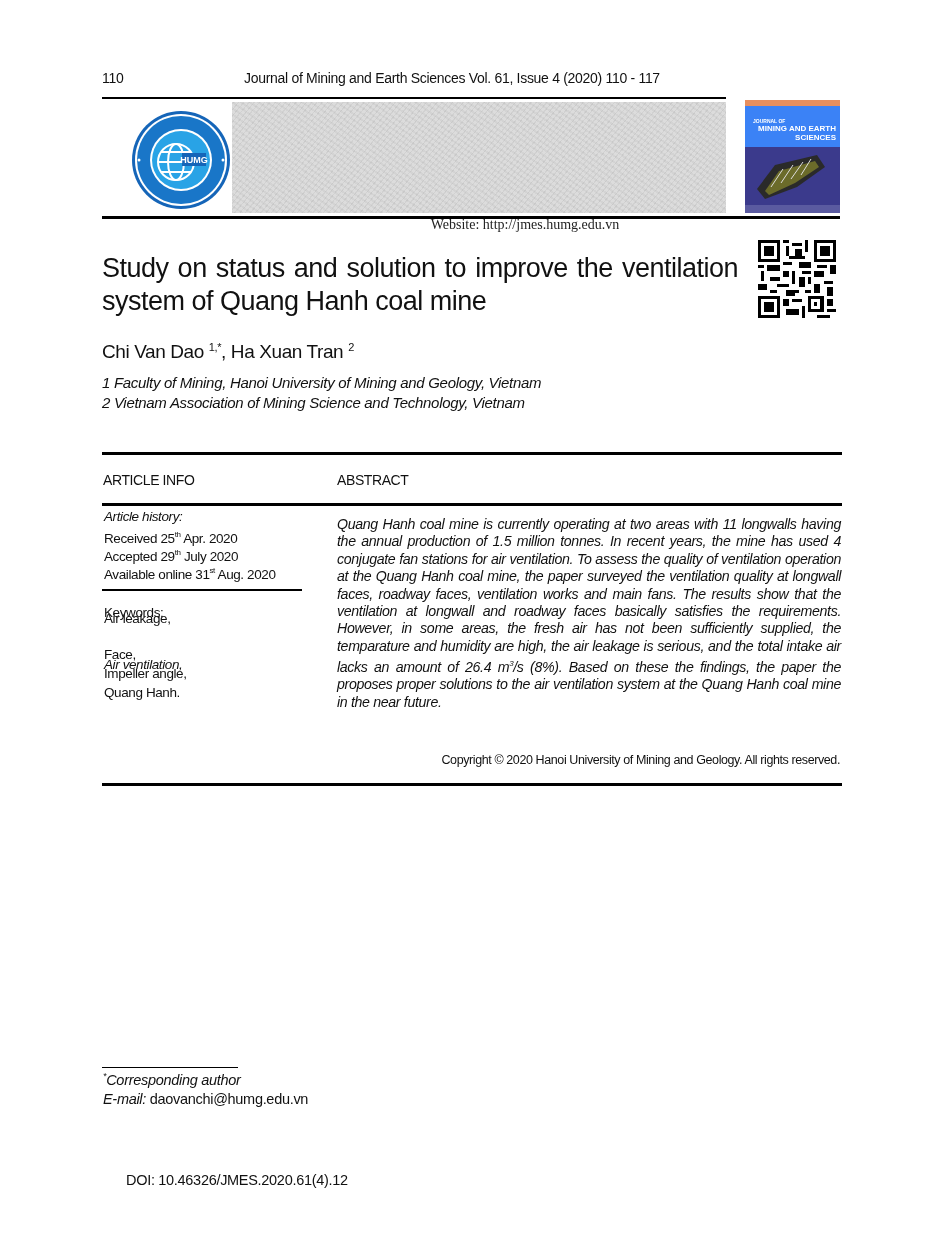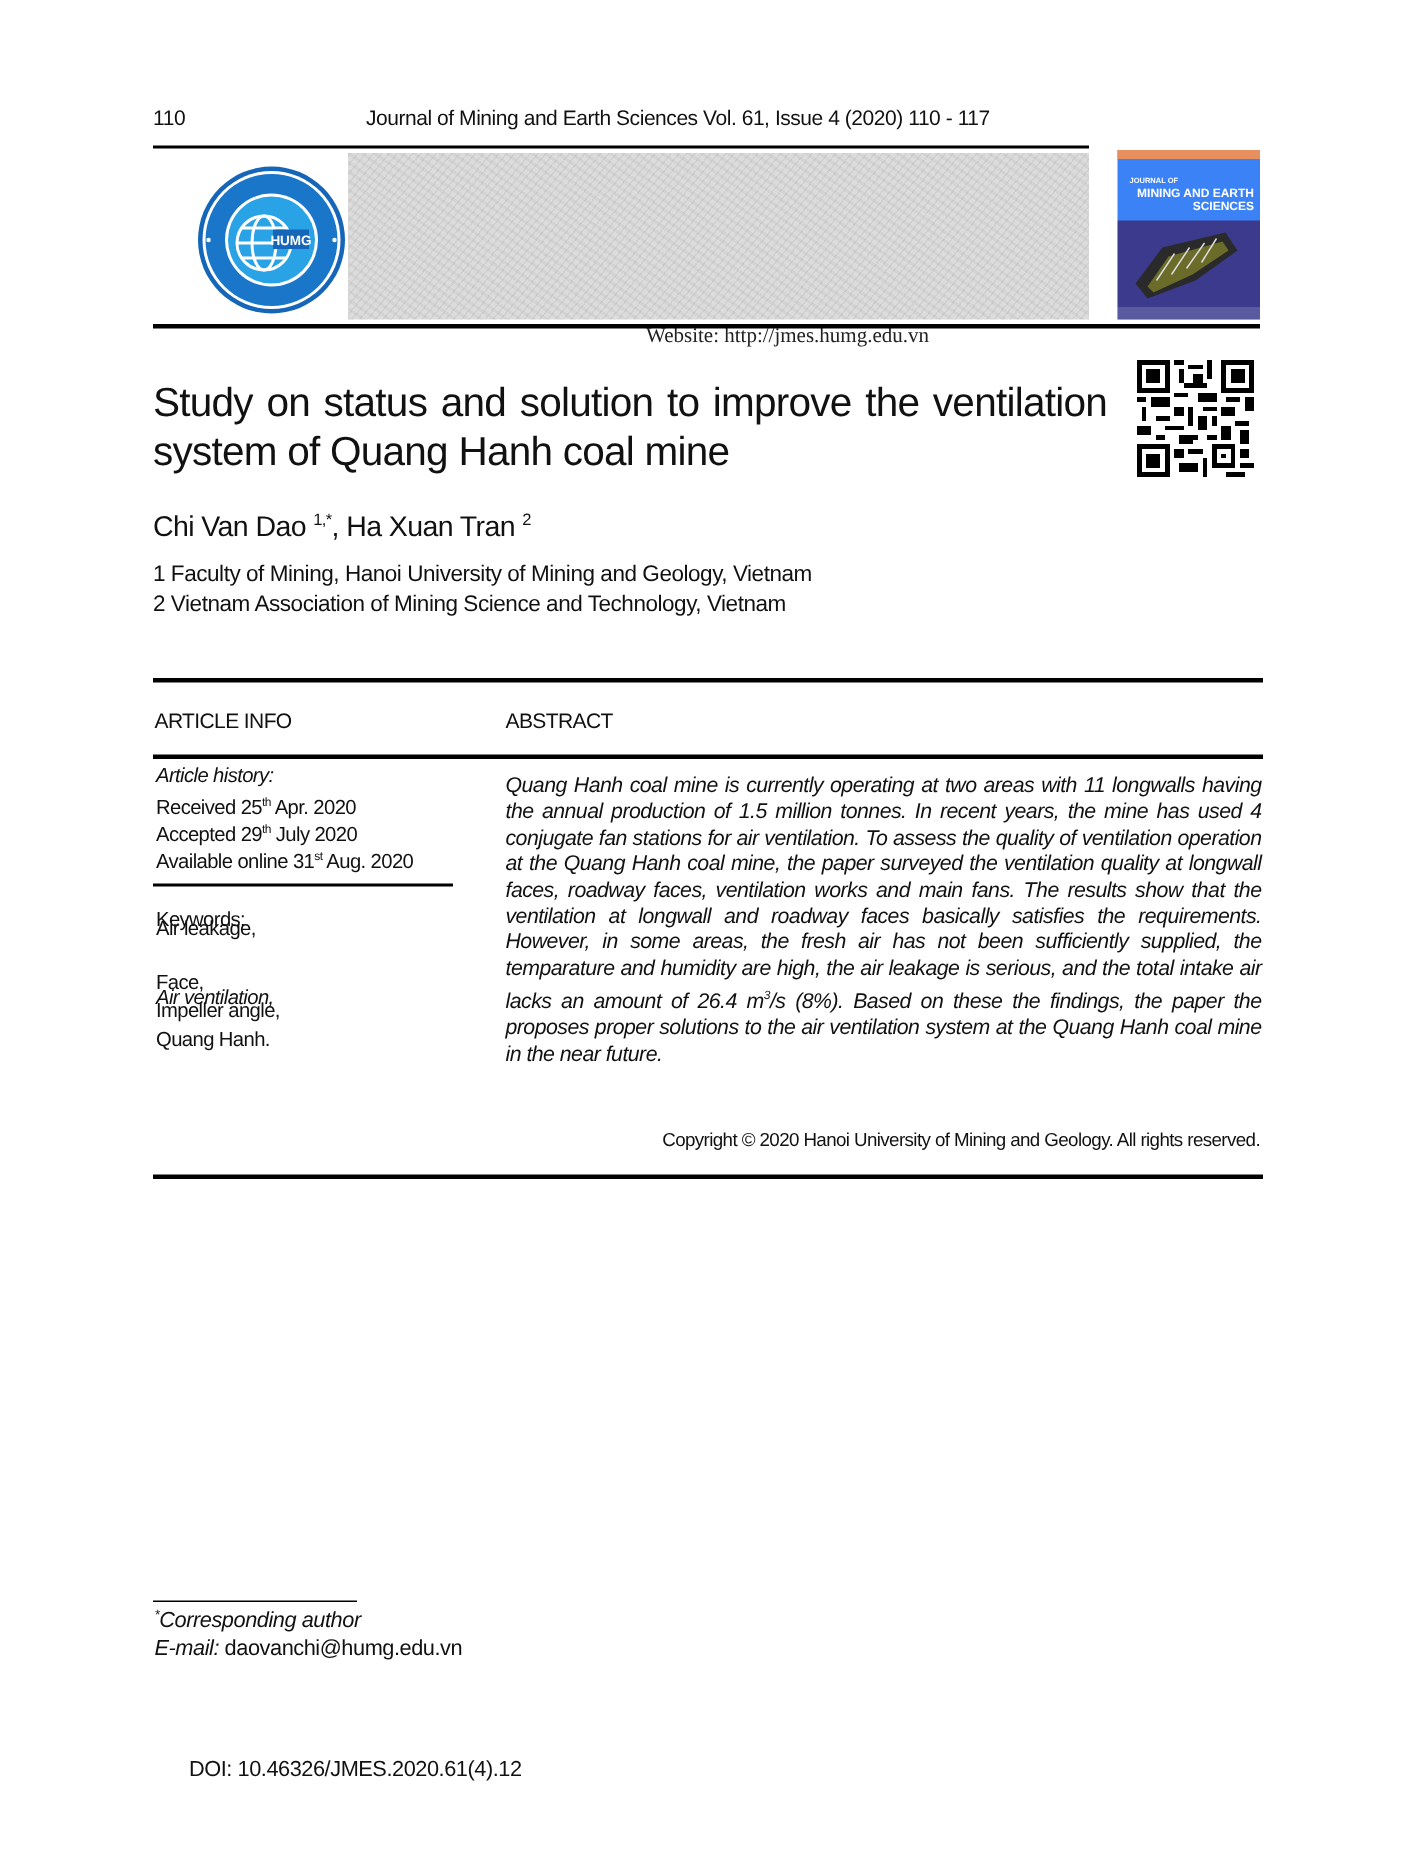--- a/index.html
+++ b/index.html
@@ -24,21 +24,21 @@
   .cover { top:100px; left:745px; width:95px; height:113px; background:#3b82f6; overflow:hidden; }
   .cover .c-top { position:absolute; top:0; left:0; right:0; height:6px; background:#e78f5f; }
   .cover .c-t1 { position:absolute; top:18px; left:8px; font-size:5px; color:#fff; font-weight:bold; }
   .cover .c-t2 { position:absolute; top:24px; left:6px; right:4px; font-size:8px; line-height:9px; color:#fff; font-weight:bold; text-align:right; }
   .cover .c-img { position:absolute; top:47px; left:0; right:0; bottom:8px; background:#3b3a8c; }
   .cover .c-bot { position:absolute; bottom:0; left:0; right:0; height:8px; background:#5a5aa0; }
   .title { top:252px; left:102px; width:636px; font-size:27px; line-height:33px; letter-spacing:-0.5px; text-align:justify; color:#111; }
   .qr { top:240px; left:757px; width:80px; height:78px; }
   .authors { top:341px; left:102px; font-size:19px; letter-spacing:-0.4px; }
   .authors sup { font-size:11px; }
-  .aff { left:102px; font-size:15px; letter-spacing:-0.3px; }
+  .aff { left:102px; font-size:15px; font-style:italic; letter-spacing:-0.3px; }
   .sec-label { top:472px; font-size:14px; letter-spacing:-0.4px; }
   .info-line { left:104px; font-size:13.5px; letter-spacing:-0.4px; line-height:18px; }
   .info-line sup { font-size:8px; }
   .abstract { top:516px; left:337px; width:504px; font-size:14.2px; font-style:italic; line-height:17.4px; text-align:justify; letter-spacing:-0.35px; }
   .abstract sup { font-size:8px; }
   .copyright { top:753px; left:340px; width:500px; text-align:right; font-size:12.5px; letter-spacing:-0.4px; }
   .footnote { left:103px; font-size:14.5px; letter-spacing:-0.3px; }
 </style>
 </head>
 <body>

